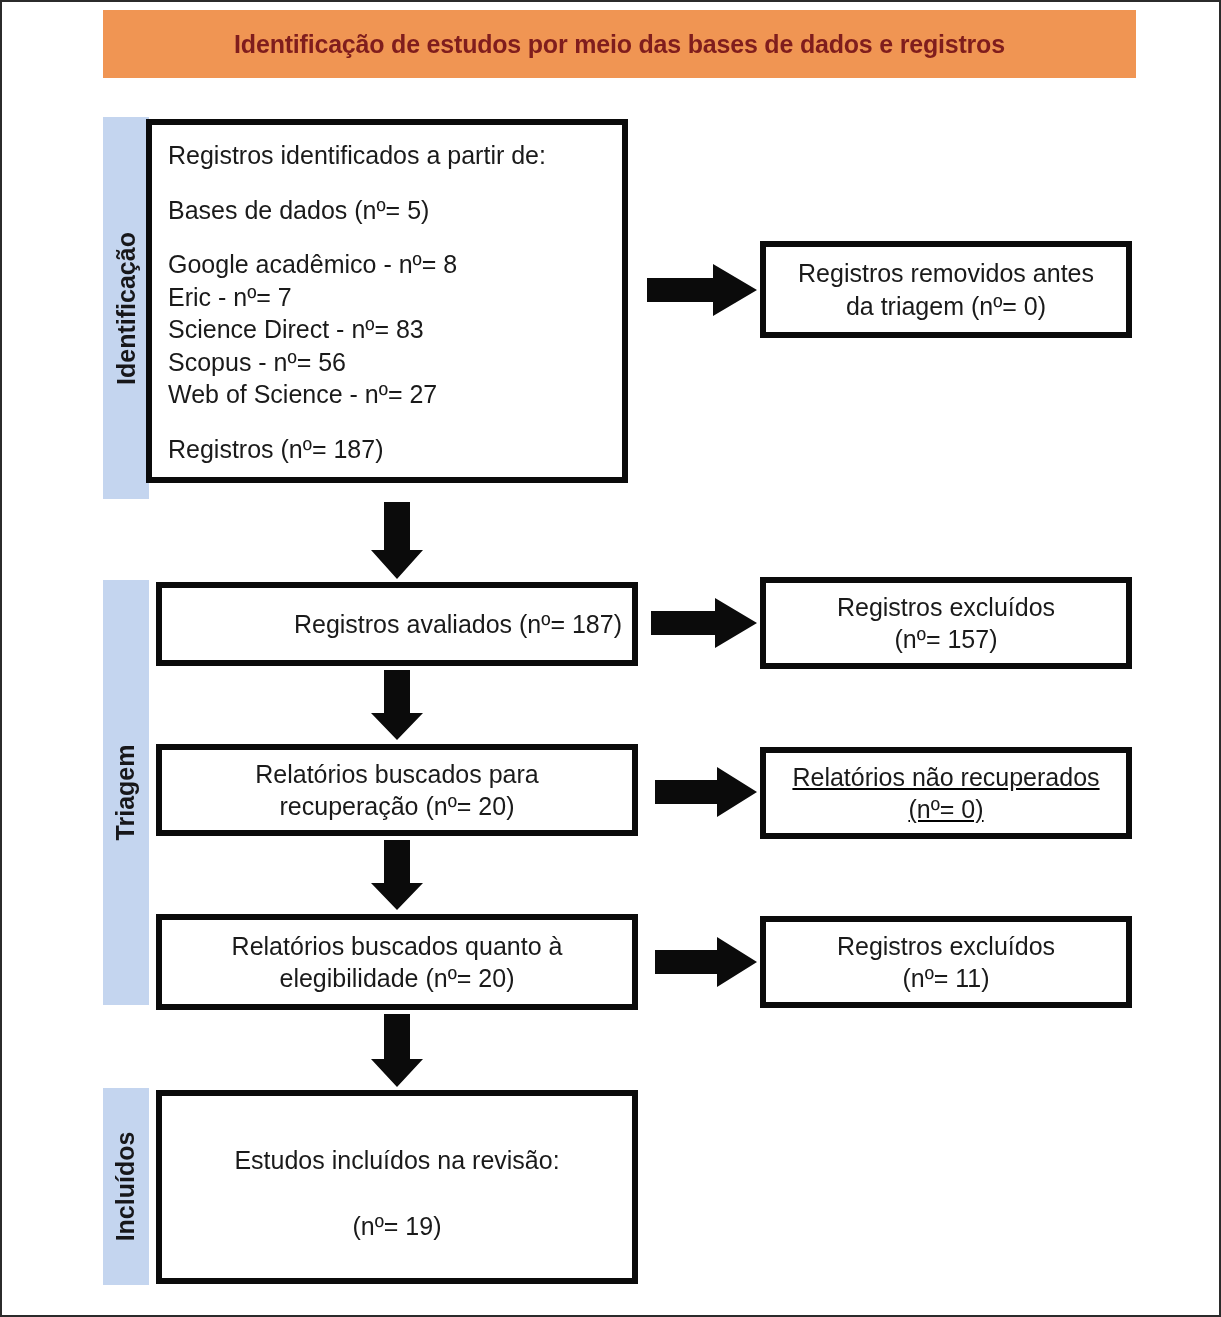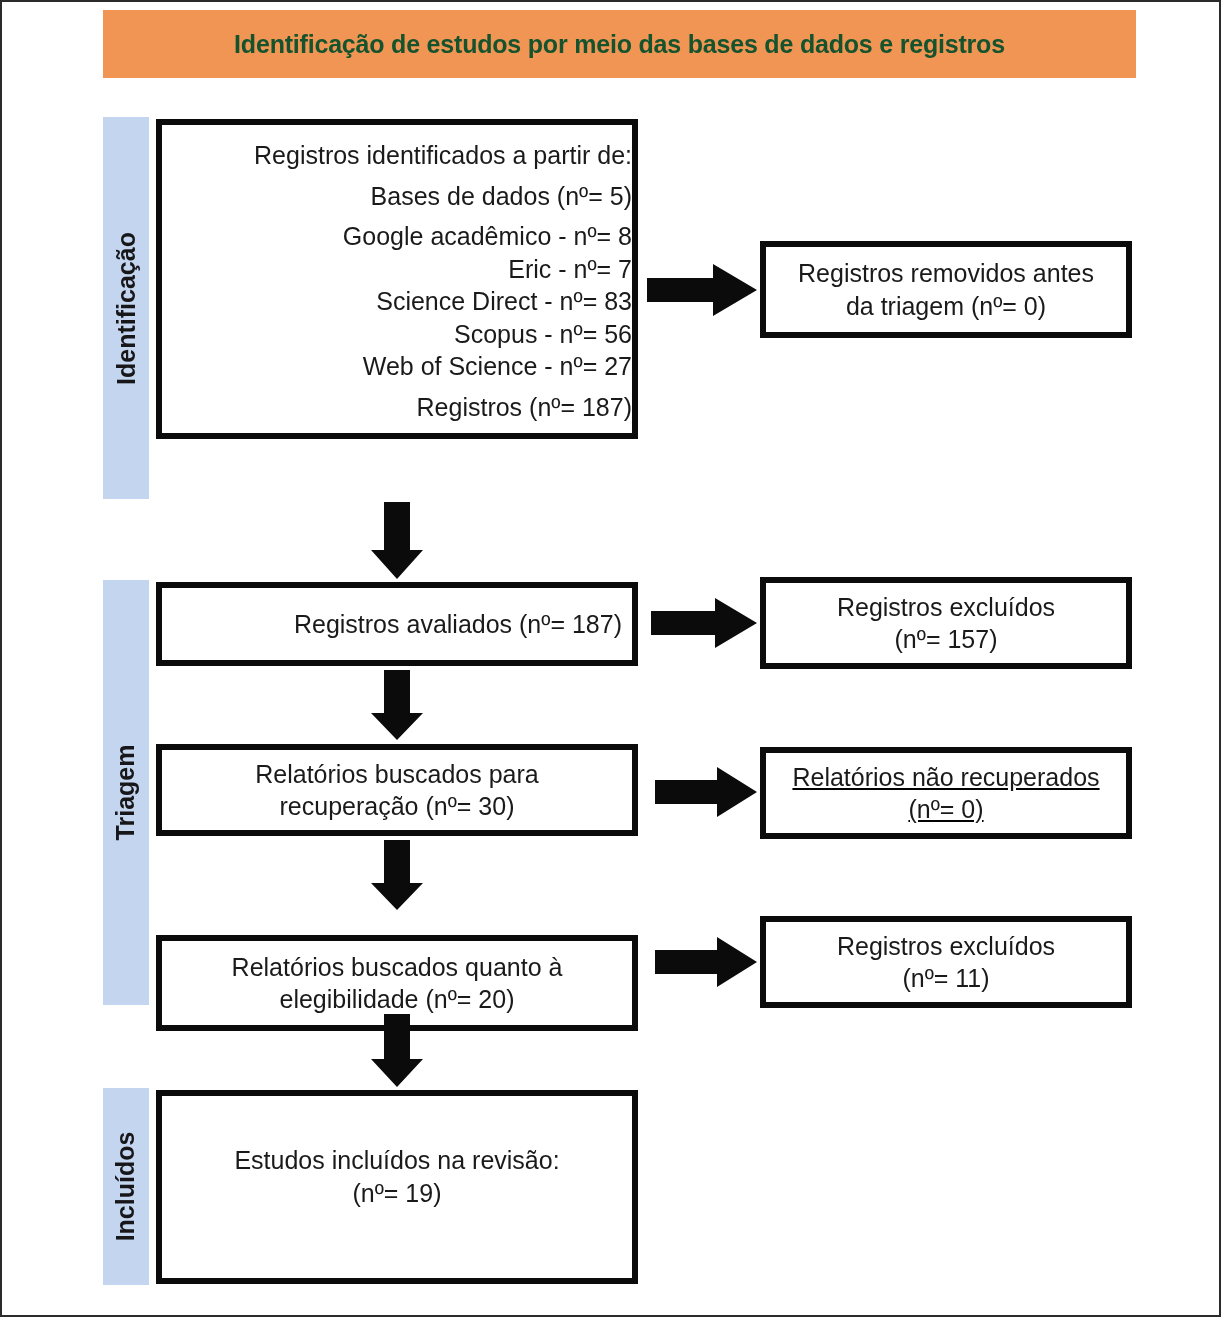--- a/index.html
+++ b/index.html
@@ -30,21 +30,21 @@
     height: 68px;
     background: #F09553;
     display: flex;
     align-items: center;
     justify-content: center;
     box-sizing: border-box;
   }
   .header-band .title {
     font-size: 25px;
     font-weight: bold;
-    color: #14532d;
+    color: #7f1d1d;
     letter-spacing: -0.2px;
     text-align: center;
     white-space: nowrap;
   }
 
   
   .stage-bar {
     position: absolute;
     background: #C4D5EF;
     display: flex;
@@ -104,25 +104,24 @@
   }
   .pbox.left-align .line {
     text-align: left;
   }
   .spacer-line {
     height: 22px;
   }
 
   
   #box-identified {
-    left: 154px;
+    left: 144px;
     top: 117px;
     width: 482px;
-    height: 320px;
-    align-items: flex-end;
+    height: 364px;
   }
   #box-removed {
     left: 758px;
     top: 239px;
     width: 372px;
     height: 97px;
   }
   #box-screened {
     left: 154px;
     top: 580px;
@@ -147,35 +146,35 @@
     top: 745px;
     width: 372px;
     height: 92px;
     text-decoration: underline;
   }
   #box-eligibility {
     left: 154px;
     top: 912px;
     width: 482px;
     height: 96px;
-    margin-top: 21px;
   }
   #box-excluded-2 {
     left: 758px;
     top: 914px;
     width: 372px;
     height: 92px;
   }
   #box-included {
     left: 154px;
     top: 1088px;
     width: 482px;
     height: 194px;
     justify-content: flex-start;
     padding-top: 48px;
+    gap: 33px;
   }
 
   
   .arrow {
     position: absolute;
   }
   .arrow svg { display: block; }
 
   #arrow-right-1 { left: 645px; top: 262px; width: 110px; height: 52px; }
   #arrow-right-2 { left: 649px; top: 596px; width: 106px; height: 50px; }
@@ -229,21 +228,21 @@
     <div class="line">Registros avaliados (nº= 187)</div>
   </div>
 
   <div class="pbox" id="box-excluded-1">
     <div class="line">Registros excluídos</div>
     <div class="line">(nº= 157)</div>
   </div>
 
   <div class="pbox" id="box-sought">
     <div class="line">Relatórios buscados para</div>
-    <div class="line">recuperação (nº= 30)</div>
+    <div class="line">recuperação (nº= 20)</div>
   </div>
 
   <div class="pbox" id="box-notretrieved">
     <div class="line">Relatórios não recuperados</div>
     <div class="line">(nº= 0)</div>
   </div>
 
   <div class="pbox" id="box-eligibility">
     <div class="line">Relatórios buscados quanto à</div>
     <div class="line">elegibilidade (nº= 20)</div>

